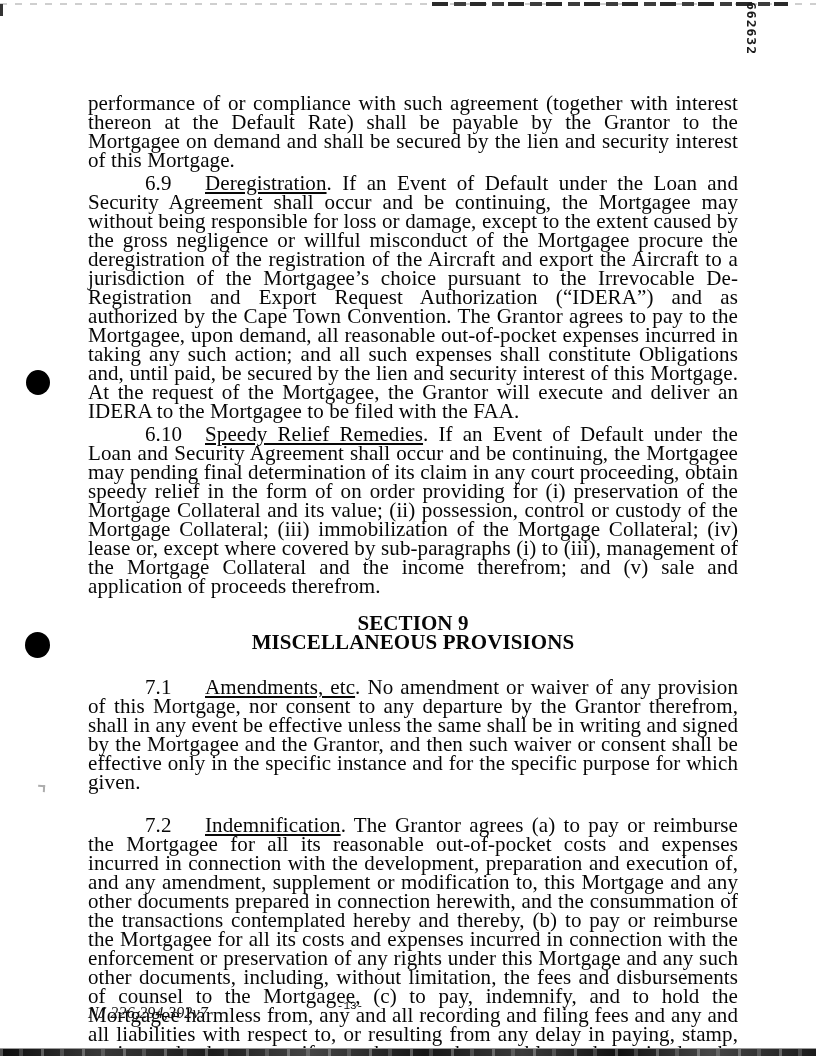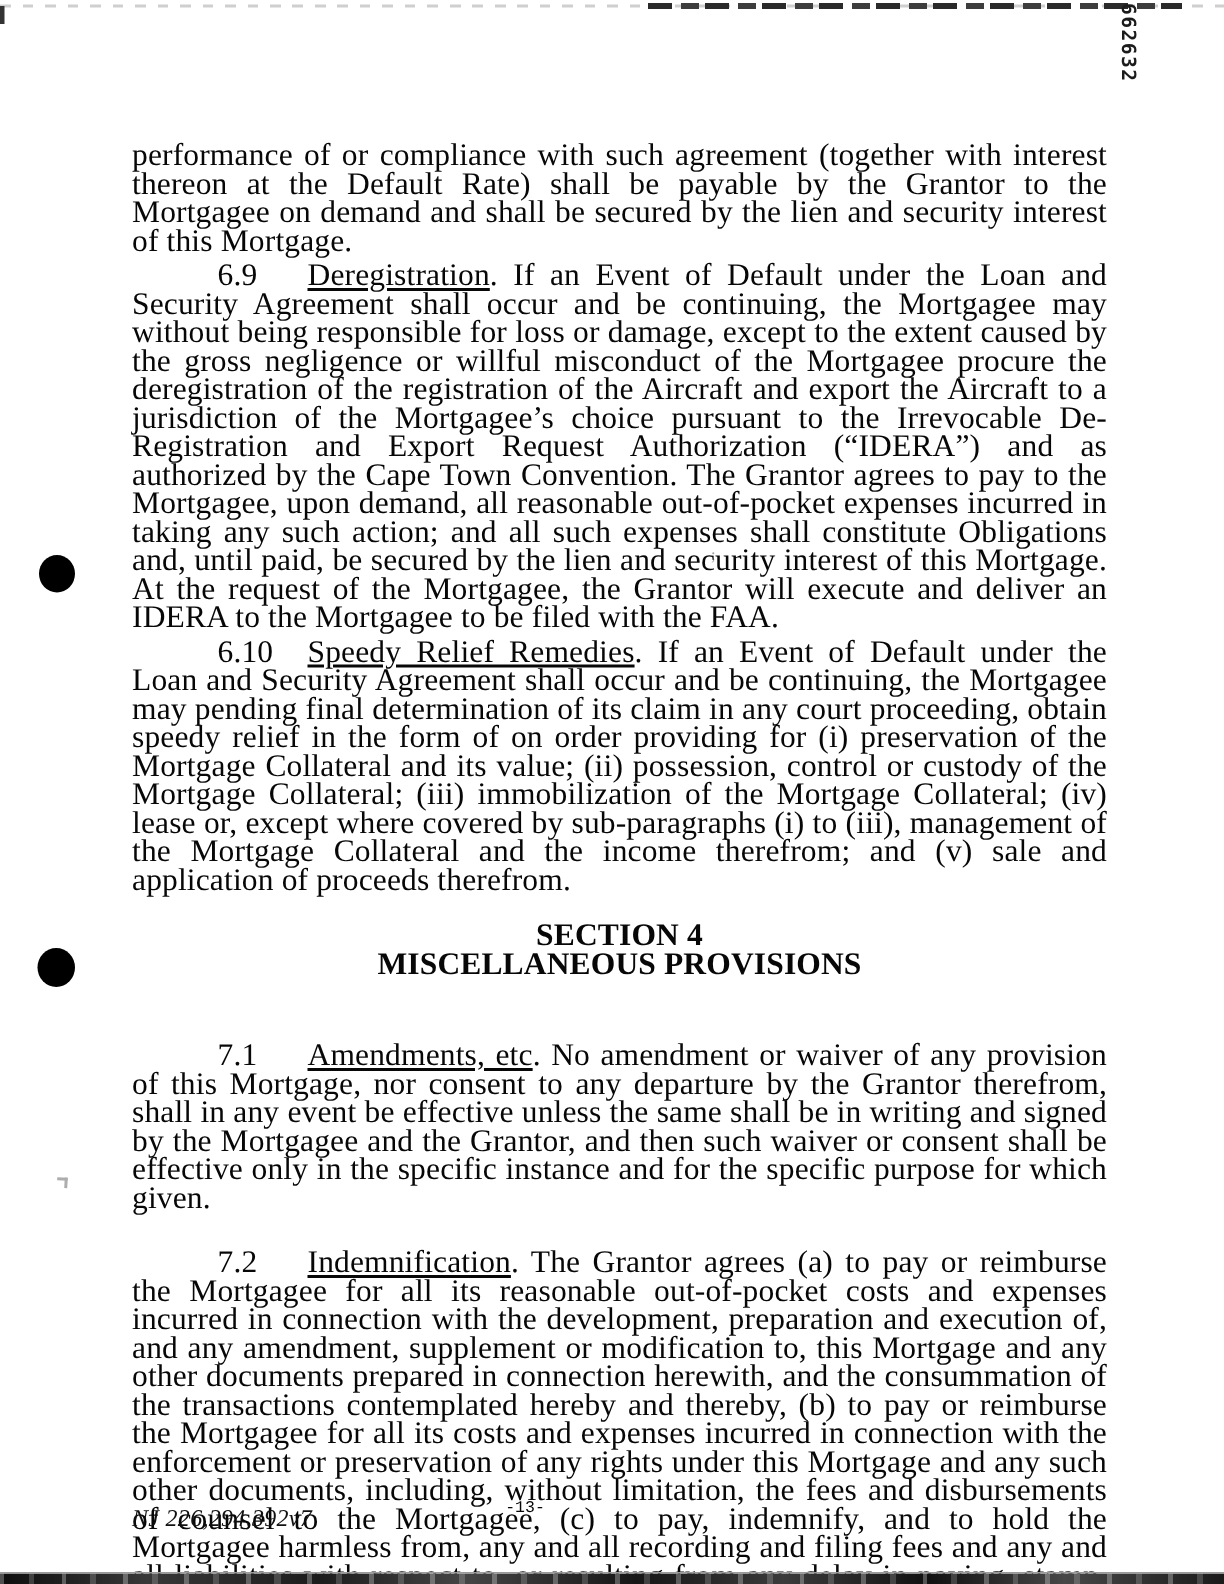--- a/index.html
+++ b/index.html
@@ -61,21 +61,21 @@
     position: absolute; left: 88px; top: 94px; width: 650px;
     font-size: 21px; line-height: 19px;
     text-align: justify;
     letter-spacing: 0.1px;
   }
   .para { margin: 0; }
   .sec { margin-top: 4px; text-indent: 57px; }
   .num { display: inline-block; width: 60px; text-indent: 0; }
   .hd { text-decoration: underline; text-underline-offset: 2px; }
   .sec7 { margin-top: 18px; text-align: center; font-weight: bold; line-height: 19px; }
-  .s71 { margin-top: 42px; }
+  .s71 { margin-top: 26px; }
   .s72 { margin-top: 24px; }
   
   .footer { position: absolute; left: 0; top: 1000px; width: 816px; height: 22px; }
   .docnum {
     position: absolute; left: 88px; top: 4px;
     font-style: italic; font-size: 16px; color: #101010;
     font-family: "Liberation Serif", serif; letter-spacing: .2px;
   }
   .pagenum {
     position: absolute; left: 0; width: 700px; text-align: center; top: 0;
@@ -100,21 +100,21 @@
 
   <div class="content">
 
     <p class="para">performance of or compliance with such agreement (together with interest thereon at the Default Rate) shall be payable by the Grantor to the Mortgagee on demand and shall be secured by the lien and security interest of this Mortgage.</p>
 
     <p class="para sec"><span class="num">6.9</span><span class="hd">Deregistration</span><span>.  If an Event of Default under the Loan and Security Agreement shall occur and be continuing, the Mortgagee may without being responsible for loss or damage, except to the extent caused by the gross negligence or willful misconduct of the Mortgagee procure the deregistration of the registration of the Aircraft and export the Aircraft to a jurisdiction of the Mortgagee’s choice pursuant to the Irrevocable De-Registration and Export Request Authorization (“IDERA”) and as authorized by the Cape Town Convention.  The Grantor agrees to pay to the Mortgagee, upon demand, all reasonable out-of-pocket expenses incurred in taking any such action; and all such expenses shall constitute Obligations and, until paid, be secured by the lien and security interest of this Mortgage.  At the request of the Mortgagee, the Grantor will execute and deliver an IDERA to the Mortgagee to be filed with the FAA.</span></p>
 
     <p class="para sec"><span class="num">6.10</span><span class="hd">Speedy Relief Remedies</span><span>.  If an Event of Default under the Loan and Security Agreement shall occur and be continuing, the Mortgagee may pending final determination of its claim in any court proceeding, obtain speedy relief in the form of on order providing for (i) preservation of the Mortgage Collateral and its value; (ii) possession, control or custody of the Mortgage Collateral; (iii) immobilization of the Mortgage Collateral; (iv) lease or, except where covered by sub-paragraphs (i) to (iii), management of the Mortgage Collateral and the income therefrom; and (v) sale and application of proceeds therefrom.</span></p>
 
     <div class="sec7">
-      <div>SECTION 4</div>
+      <div>SECTION 9</div>
       <div>MISCELLANEOUS PROVISIONS</div>
     </div>
 
     <p class="para sec s71"><span class="num">7.1</span><span class="hd">Amendments, etc</span><span>.  No amendment or waiver of any provision of this Mortgage, nor consent to any departure by the Grantor therefrom, shall in any event be effective unless the same shall be in writing and signed by the Mortgagee and the Grantor, and then such waiver or consent shall be effective only in the specific instance and for the specific purpose for which given.</span></p>
 
     <p class="para sec s72"><span class="num">7.2</span><span class="hd">Indemnification</span><span>.  The Grantor agrees (a) to pay or reimburse the Mortgagee for all its reasonable out-of-pocket costs and expenses incurred in connection with the development, preparation and execution of, and any amendment, supplement or modification to, this Mortgage and any other documents prepared in connection herewith, and the consummation of the transactions contemplated hereby and thereby, (b) to pay or reimburse the Mortgagee for all its costs and expenses incurred in connection with the enforcement or preservation of any rights under this Mortgage and any such other documents, including, without limitation, the fees and disbursements of counsel to the Mortgagee, (c) to pay, indemnify, and to hold the Mortgagee harmless from, any and all recording and filing fees and any and all liabilities with respect to, or resulting from any delay in paying, stamp, excise and other taxes, if any, that may be payable or determined to be payable in connection with the execution and delivery of; or consummation of any of the transactions contemplated by, or any amendment, supplement or modification of, or any waiver or consent under or in respect of, this Mortgage and any such other documents, and (d) to pay, indemnify, and hold the Mortgagee and each Lender harmless from and against any</span></p>
 
   </div>
 
   <div class="footer">

